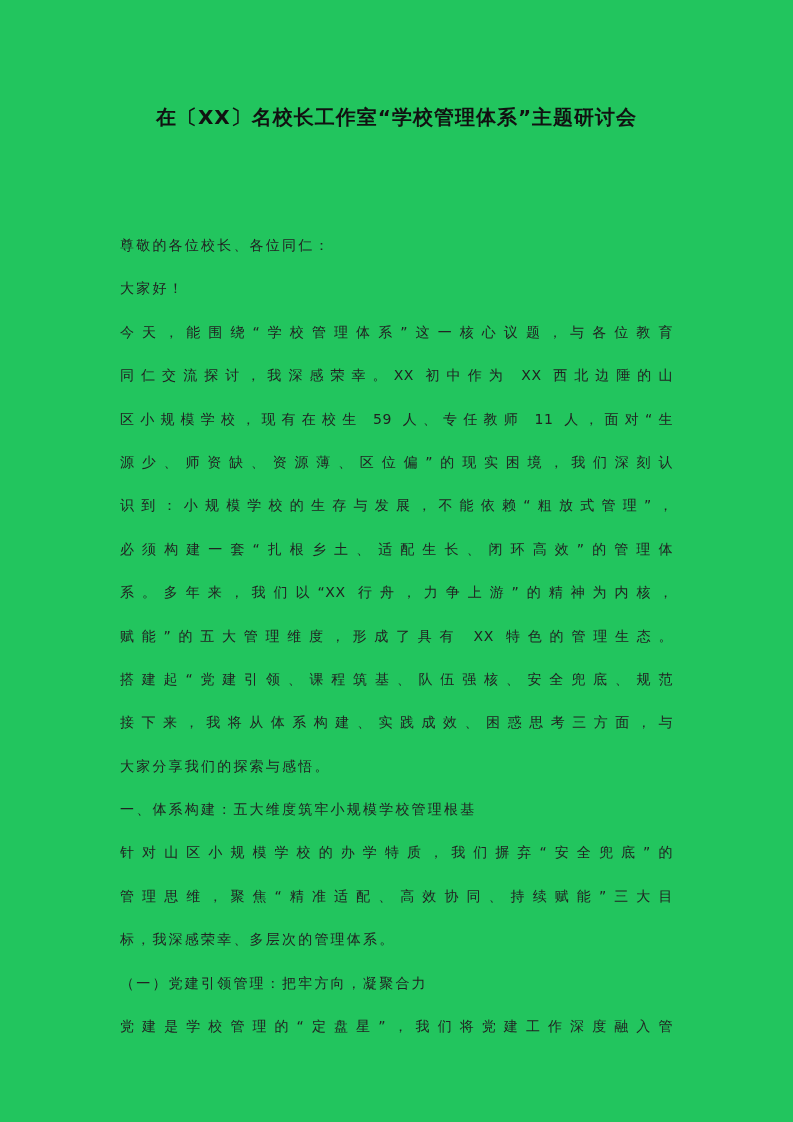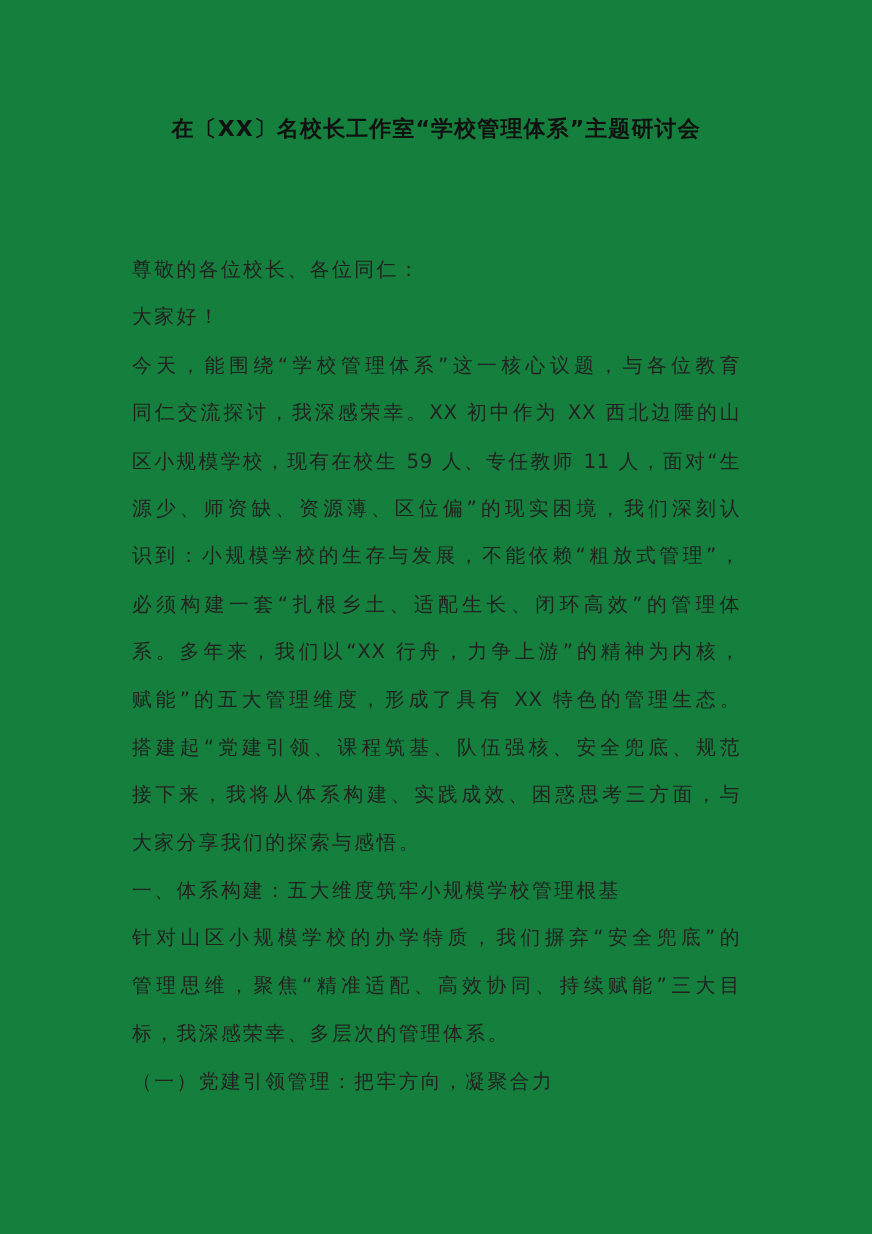--- a/index.html
+++ b/index.html
@@ -13,21 +13,21 @@
     position: relative;
     overflow: hidden;
     font-family: "DejaVu Sans", "Liberation Sans", sans-serif;
     color: #1a1a1a;
   }
   .page {
     position: absolute;
     left: 0; top: 0;
     width: 793px;
     height: 1122px;
-    background: #15803d;
+    background: #22c55e;
   }
   .title {
     position: absolute;
     left: 100px;
     width: 593px;
     top: 96px;
     text-align: center;
     font-size: 20px;
     line-height: 43px;
     font-weight: bold;
@@ -41,21 +41,21 @@
   .body {
     position: absolute;
     left: 120px;
     top: 224px;
     width: 553px;
   }
   .line {
     display: block;
     height: 43.4px;
     line-height: 43.4px;
-    font-size: 18px;
+    font-size: 14px;
     white-space: nowrap;
     color: #222222;
     text-align: justify;
     text-align-last: justify;
   }
   .line.short {
     text-align: left;
     text-align-last: left;
     letter-spacing: 2.2px;
   }
@@ -83,14 +83,15 @@
     <span class="line full">系。多年来，我们以“XX 行舟，力争上游”的精神为内核，</span>
     <span class="line full">赋能”的五大管理维度，形成了具有 XX 特色的管理生态。</span>
     <span class="line full">搭建起“党建引领、课程筑基、队伍强核、安全兜底、规范</span>
     <span class="line full">接下来，我将从体系构建、实践成效、困惑思考三方面，与</span>
     <span class="line short">大家分享我们的探索与感悟。</span>
     <span class="line short">一、体系构建：五大维度筑牢小规模学校管理根基</span>
     <span class="line full">针对山区小规模学校的办学特质，我们摒弃“安全兜底”的</span>
     <span class="line full">管理思维，聚焦“精准适配、高效协同、持续赋能”三大目</span>
     <span class="line short">标，我深感荣幸、多层次的管理体系。</span>
     <span class="line short">（一）党建引领管理：把牢方向，凝聚合力</span>
+    <span class="line full">党建是学校管理的“定盘星”，我们将党建工作深度融入管</span>
   </div>
 </div>
 
 </body></html>

